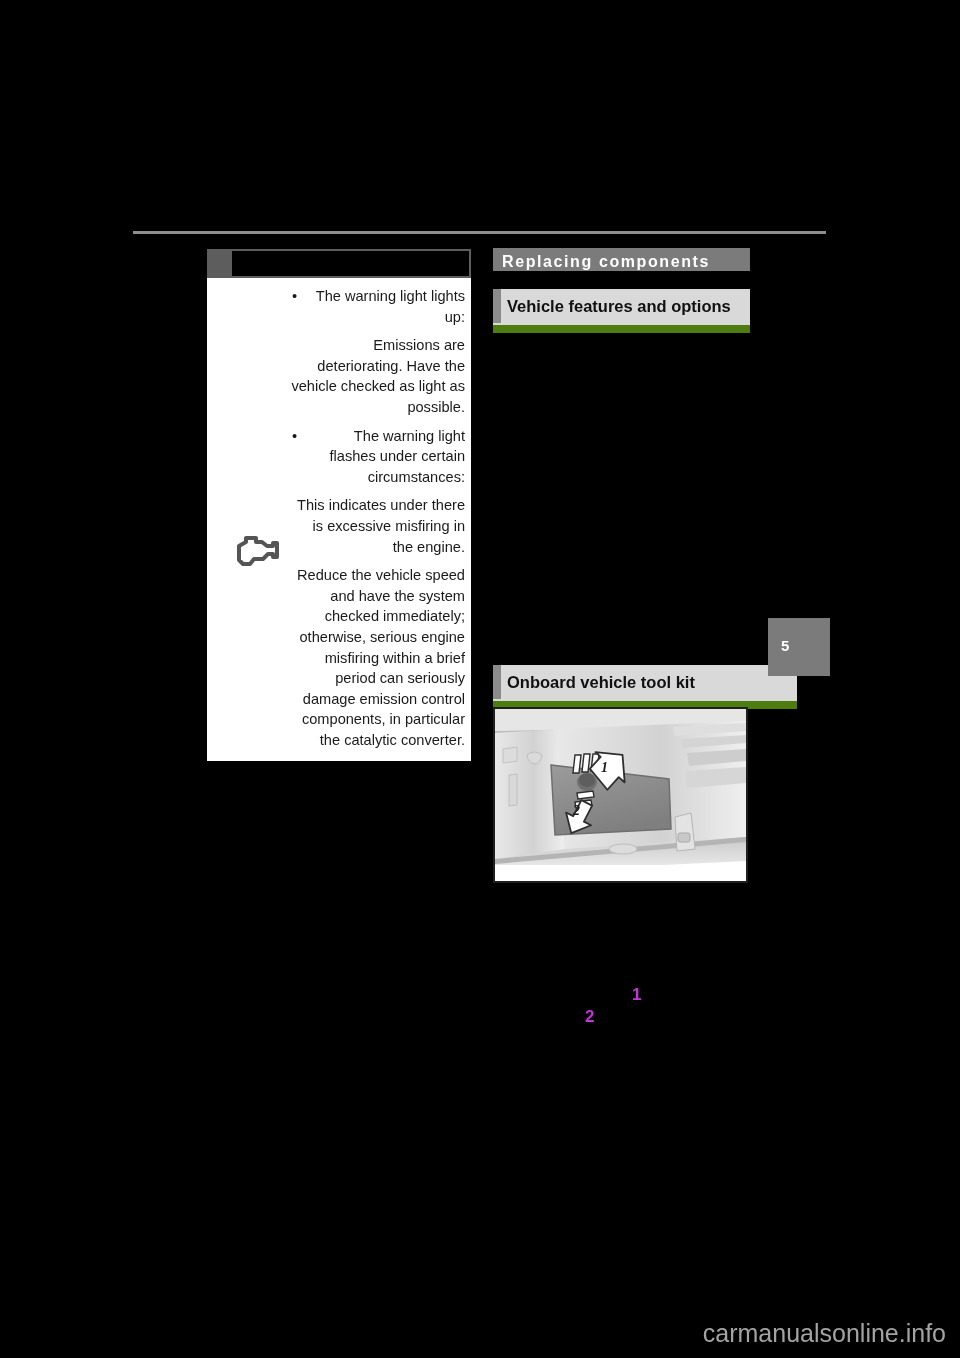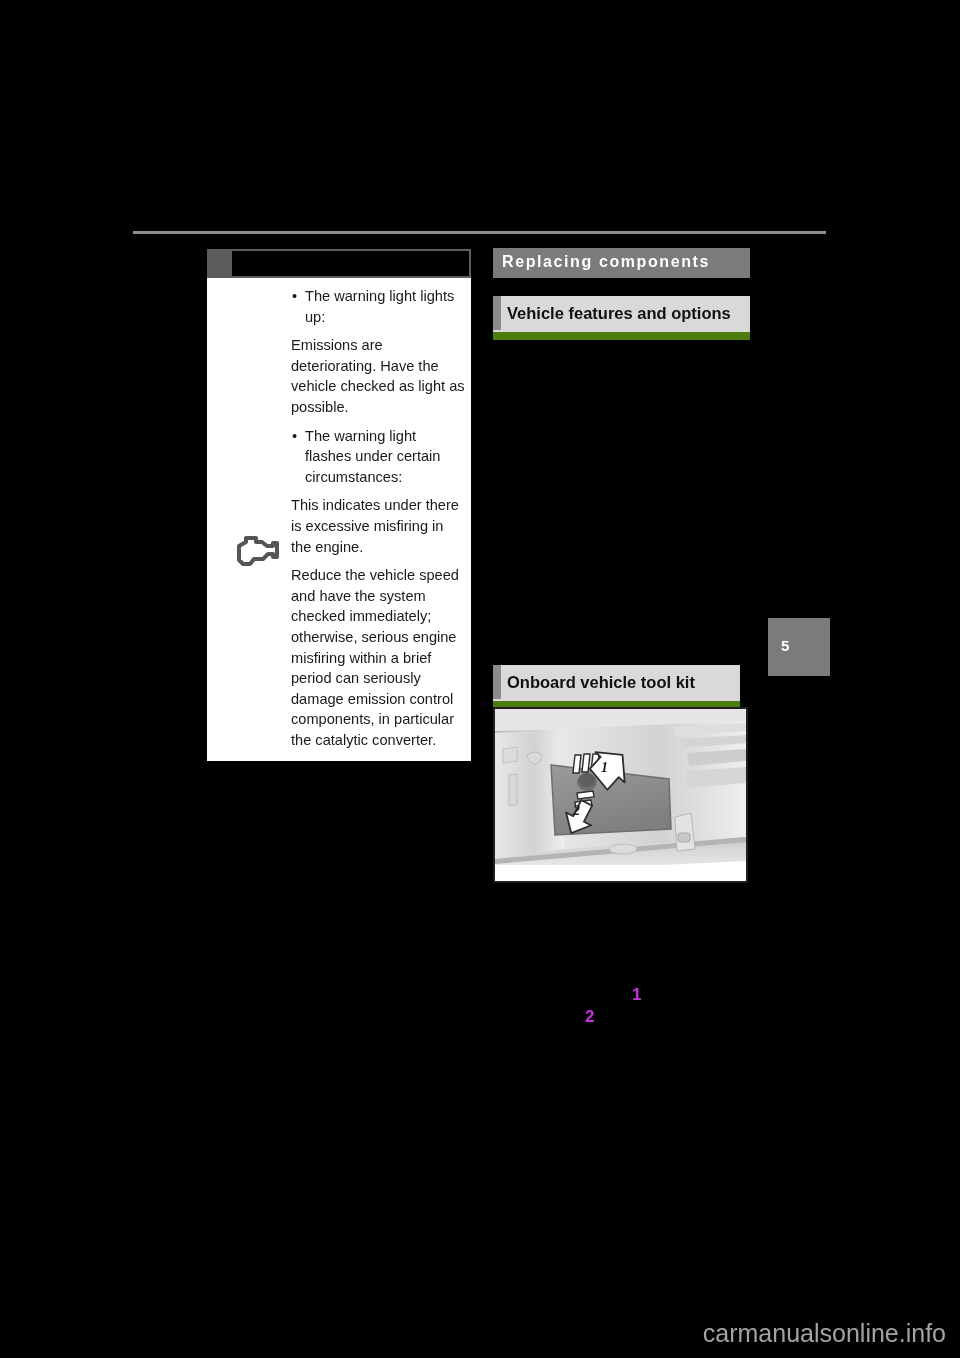--- a/index.html
+++ b/index.html
@@ -73,20 +73,21 @@
     left: 23px;
     top: 248px;
     width: 45px;
     height: 34px;
   }
   .cell-text {
     flex: 1 1 auto;
     font-size: 14.6px;
     line-height: 20.6px;
     color: #1a1a1a;
+    text-align: right;
   }
   .cell-text p {
     margin: 0 0 8px 0;
   }
   .cell-text p:last-child { margin-bottom: 0; }
   .bullet-p {
     padding-left: 14px;
     position: relative;
   }
   .bullet-p::before {
@@ -104,21 +105,21 @@
     width: 257px;
   }
   .section-head {
     background: #7b7b7b;
     color: #ffffff;
     font-size: 16px;
     font-weight: bold;
     letter-spacing: 1.6px;
     padding: 5px 9px 6px 9px;
     box-sizing: border-box;
-    height: 30px;
+    height: 23px;
   }
   .sub-head {
     margin-top: 18px;
     background: #d9d9d9;
     color: #111111;
     font-size: 16.5px;
     font-weight: bold;
     line-height: 23px;
     padding: 6px 8px 7px 14px;
     position: relative;
@@ -133,21 +134,21 @@
     bottom: 2px;
     width: 8px;
     background: #8b8b8b;
   }
   .sub-head.tight { margin-top: 0; }
 
   .tool-kit-head-wrap {
     position: absolute;
     left: 493px;
     top: 665px;
-    width: 247px;
+    width: 304px;
   }
 
   
   .chapter-tab {
     position: absolute;
     left: 768px;
     top: 618px;
     width: 62px;
     height: 58px;
     background: #7b7b7b;

